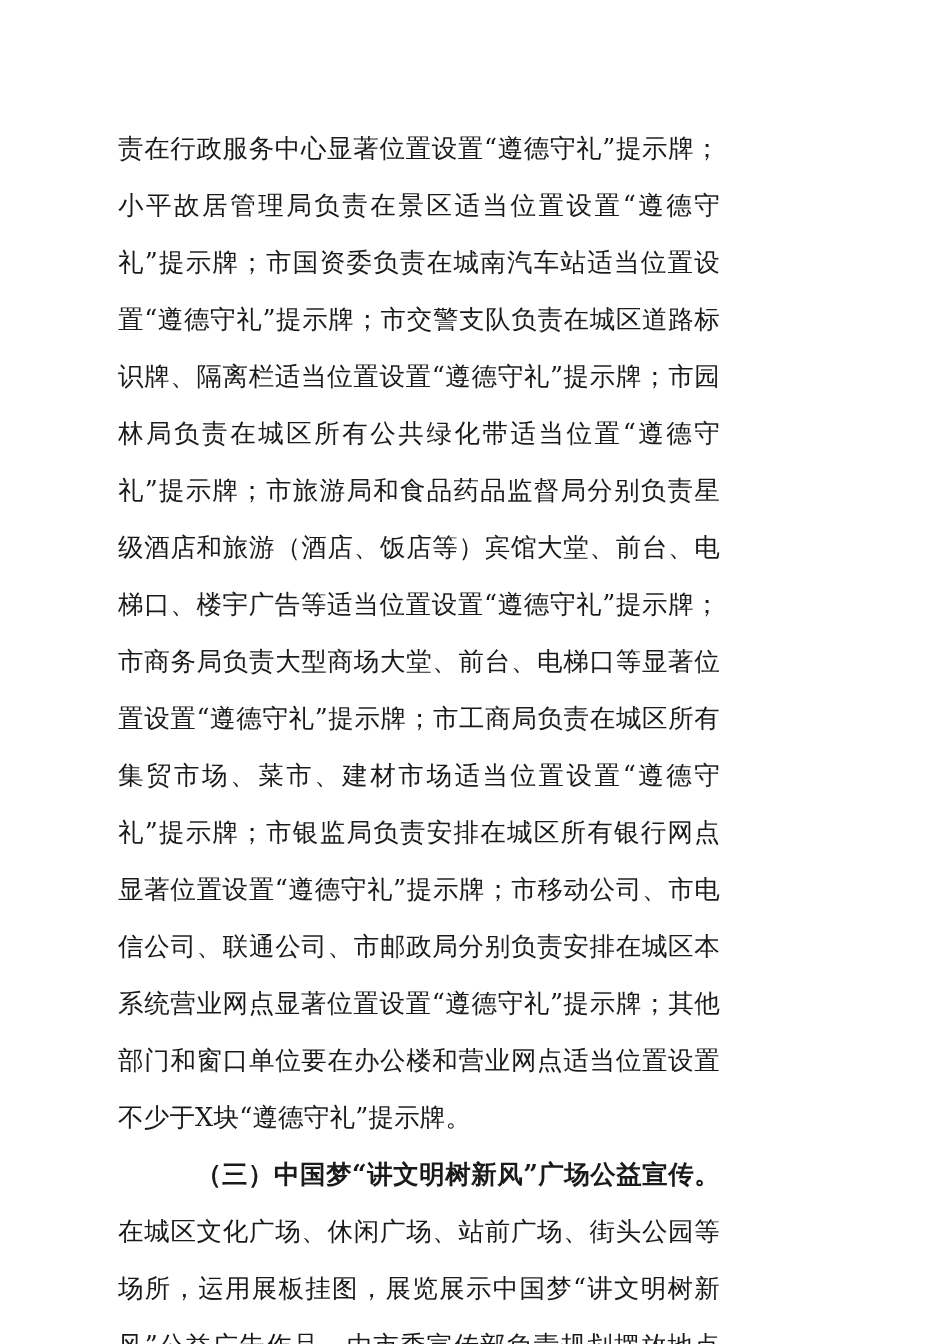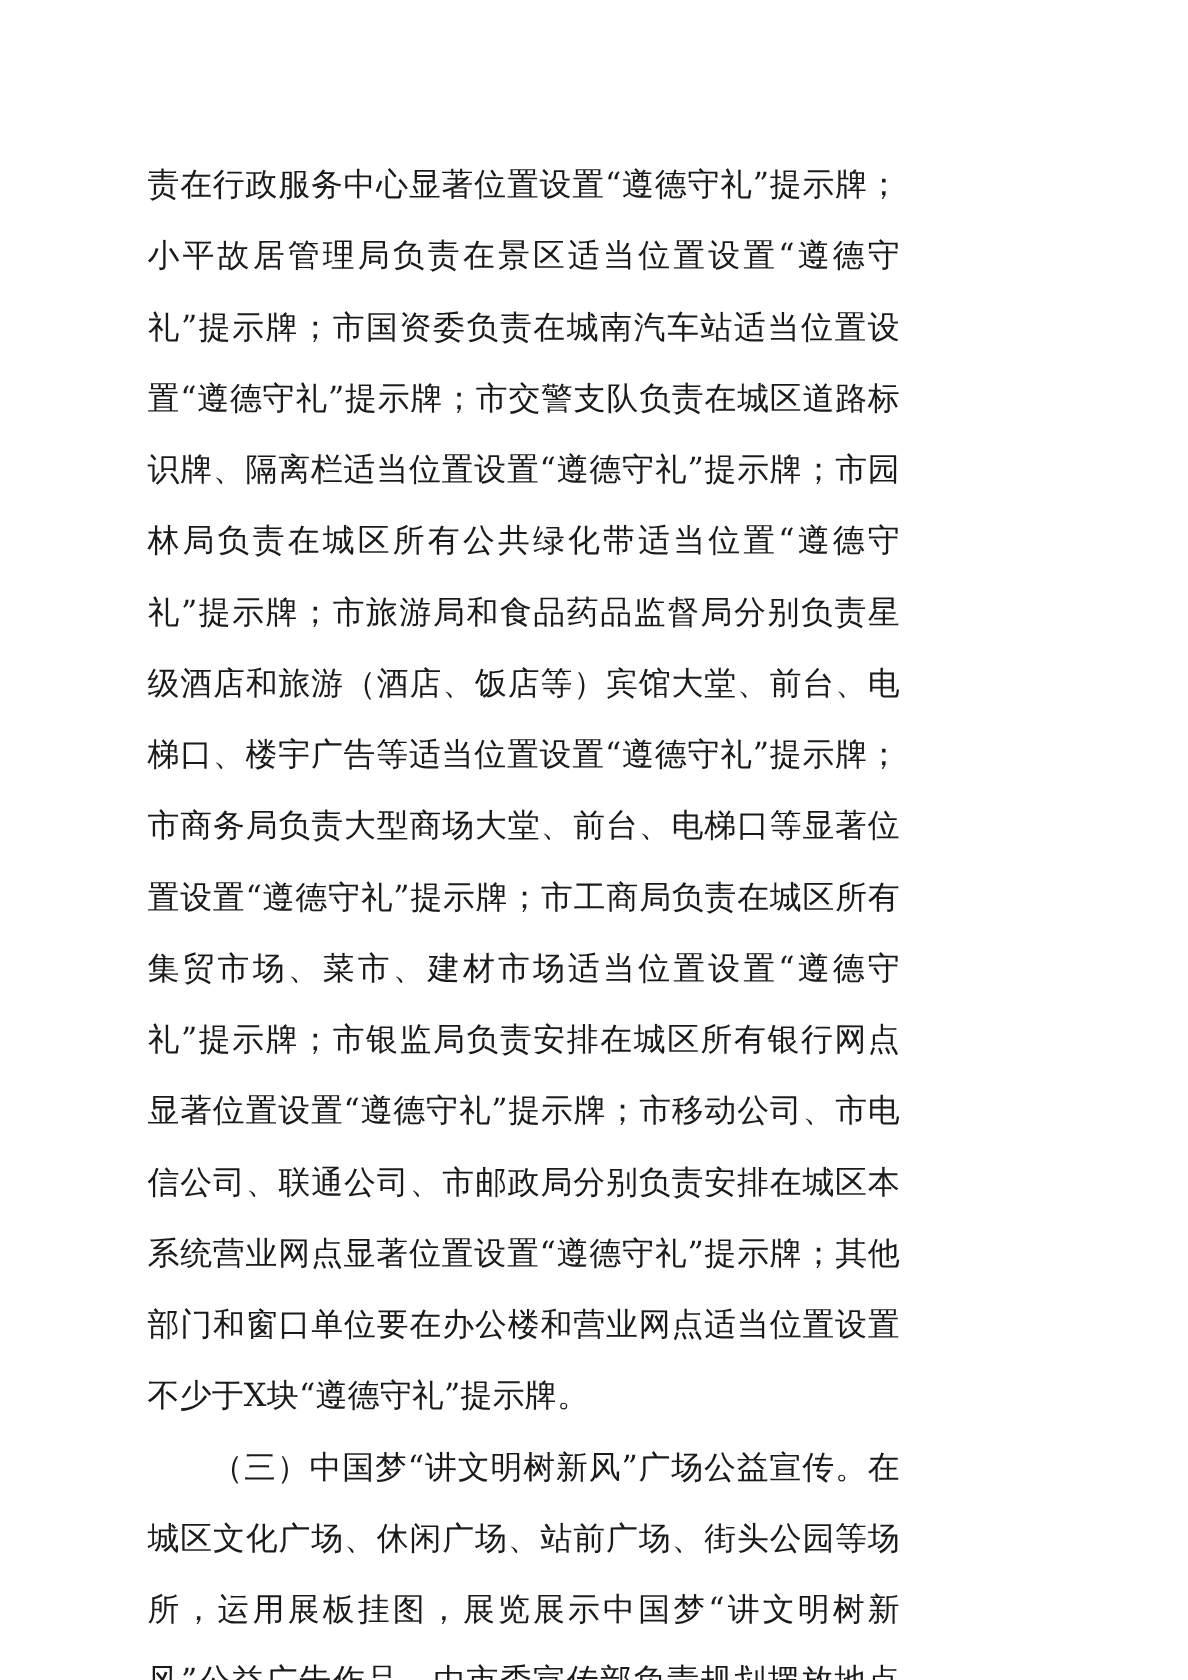--- a/index.html
+++ b/index.html
@@ -32,21 +32,22 @@
     margin: 0;
     text-indent: 0;
   }
   .para + .para {
     margin-top: 0;
   }
   .para-indent {
     text-indent: 2em;
   }
   .bold {
-    font-weight: normal;
+    font-weight: bold;
+    margin-left: 27px;
   }
 </style>
 </head>
 <body>
 
 <div class="page">
   <div class="doc-body">
     <p class="para"><span>责在行政服务中心显著位置设置“遵德守礼”提示牌；小平故居管理局负责在景区适当位置设置“遵德守礼”提示牌；市国资委负责在城南汽车站适当位置设置“遵德守礼”提示牌；市交警支队负责在城区道路标识牌、隔离栏适当位置设置“遵德守礼”提示牌；市园林局负责在城区所有公共绿化带适当位置“遵德守礼”提示牌；市旅游局和食品药品监督局分别负责星级酒店和旅游（酒店、饭店等）宾馆大堂、前台、电梯口、楼宇广告等适当位置设置“遵德守礼”提示牌；市商务局负责大型商场大堂、前台、电梯口等显著位置设置“遵德守礼”提示牌；市工商局负责在城区所有集贸市场、菜市、建材市场适当位置设置“遵德守礼”提示牌；市银监局负责安排在城区所有银行网点显著位置设置“遵德守礼”提示牌；市移动公司、市电信公司、联通公司、市邮政局分别负责安排在城区本系统营业网点显著位置设置“遵德守礼”提示牌；其他部门和窗口单位要在办公楼和营业网点适当位置设置不少于X块“遵德守礼”提示牌。</span></p>
     <p class="para para-indent"><span class="bold">（三）中国梦“讲文明树新风”广场公益宣传。</span><span>在城区文化广场、休闲广场、站前广场、街头公园等场所，运用展板挂图，展览展示中国梦“讲文明树新风”公益广告作品。由市委宣传部负责规划摆放地点和审定计效果图；市创建办负责提供公益广告内容通搞；各责任单位负责制作安装展板；市广播电视台负责在电视节目、广播节目和XX银行墙面、农业银行墙面、金</span></p>
   </div>

